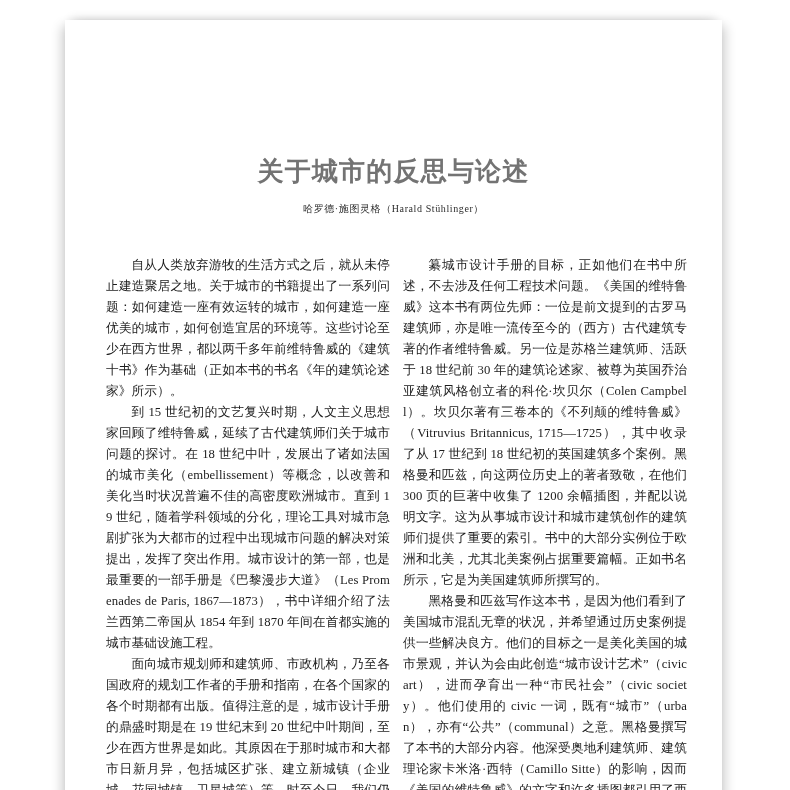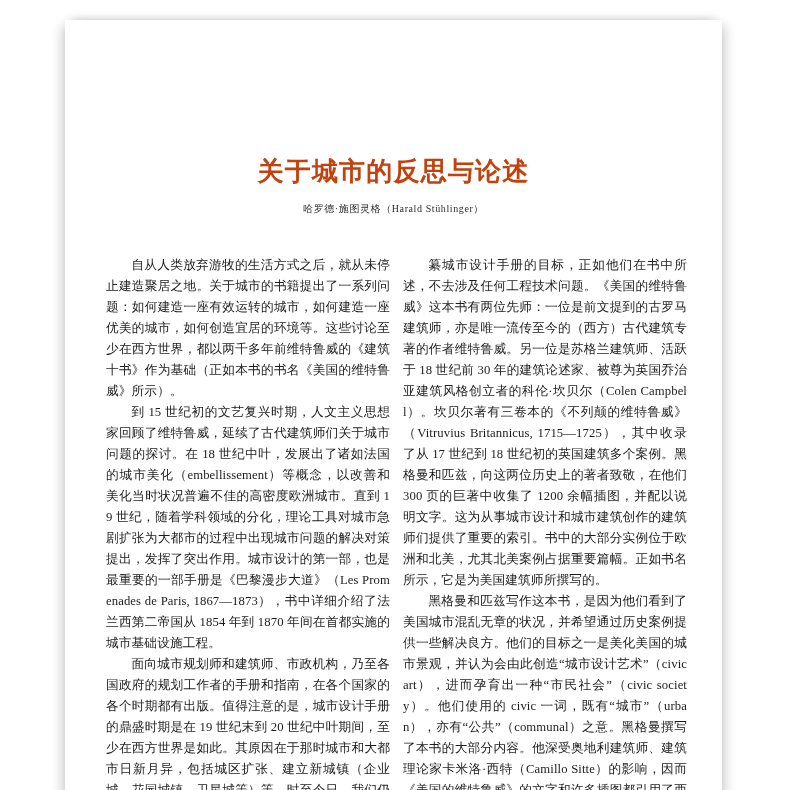--- a/index.html
+++ b/index.html
@@ -42,21 +42,21 @@
   .heading-block {
     padding-top: 135px;
     text-align: center;
   }
   .doc-title {
     font-family: "DejaVu Sans", "Liberation Sans", sans-serif;
     font-weight: 700;
     font-size: 26px;
     line-height: 32px;
     letter-spacing: 1.2px;
-    color: #c2410c;
+    color: #737373;
     margin: 0;
   }
   .doc-byline {
     font-family: "Liberation Serif", "DejaVu Serif", serif;
     font-size: 10px;
     line-height: 18px;
     letter-spacing: 0.6px;
     color: #2c2c2c;
     margin: 13px 0 0 0;
   }
@@ -96,21 +96,21 @@
 <div id="page-sheet">
 
   <div class="heading-block">
     <h1 class="doc-title">关于城市的反思与论述</h1>
     <div class="doc-byline">哈罗德·施图灵格（Harald Stühlinger）</div>
   </div>
 
   <div class="columns">
 
     <div class="col">
-      <p>自从人类放弃游牧的生活方式之后，就从未停止建造聚居之地。关于城市的书籍提出了一系列问题：如何建造一座有效运转的城市，如何建造一座优美的城市，如何创造宜居的环境等。这些讨论至少在西方世界，都以两千多年前维特鲁威的《建筑十书》作为基础（正如本书的书名《美国的维特鲁威》所示）。</p>
+      <p>自从人类放弃游牧的生活方式之后，就从未停止建造聚居之地。关于城市的书籍提出了一系列问题：如何建造一座有效运转的城市，如何建造一座优美的城市，如何创造宜居的环境等。这些讨论至少在西方世界，都以两千多年前维特鲁威的《建筑十书》作为基础（正如本书的书名《年的建筑论述家》所示）。</p>
       <p>到 15 世纪初的文艺复兴时期，人文主义思想家回顾了维特鲁威，延续了古代建筑师们关于城市问题的探讨。在 18 世纪中叶，发展出了诸如法国的城市美化（embellissement）等概念，以改善和美化当时状况普遍不佳的高密度欧洲城市。直到 19 世纪，随着学科领域的分化，理论工具对城市急剧扩张为大都市的过程中出现城市问题的解决对策提出，发挥了突出作用。城市设计的第一部，也是最重要的一部手册是《巴黎漫步大道》（Les Promenades de Paris, 1867—1873），书中详细介绍了法兰西第二帝国从 1854 年到 1870 年间在首都实施的城市基础设施工程。</p>
       <p>面向城市规划师和建筑师、市政机构，乃至各国政府的规划工作者的手册和指南，在各个国家的各个时期都有出版。值得注意的是，城市设计手册的鼎盛时期是在 19 世纪末到 20 世纪中叶期间，至少在西方世界是如此。其原因在于那时城市和大都市日新月异，包括城区扩张、建立新城镇（企业城、花园城镇、卫星城等）等。时至今日，我们仍能看到城市持续不断发展，有时繁荣、有时病态臃肿，而如今实施的城市设计项目对于重要的设计问题仍然缺乏恰当的答案。</p>
 
     </div>
 
     <div class="col">
       <p>纂城市设计手册的目标，正如他们在书中所述，不去涉及任何工程技术问题。《美国的维特鲁威》这本书有两位先师：一位是前文提到的古罗马建筑师，亦是唯一流传至今的（西方）古代建筑专著的作者维特鲁威。另一位是苏格兰建筑师、活跃于 18 世纪前 30 年的建筑论述家、被尊为英国乔治亚建筑风格创立者的科伦·坎贝尔（Colen Campbell）。坎贝尔著有三卷本的《不列颠的维特鲁威》（Vitruvius Britannicus, 1715—1725），其中收录了从 17 世纪到 18 世纪初的英国建筑多个案例。黑格曼和匹兹，向这两位历史上的著者致敬，在他们 300 页的巨著中收集了 1200 余幅插图，并配以说明文字。这为从事城市设计和城市建筑创作的建筑师们提供了重要的索引。书中的大部分实例位于欧洲和北美，尤其北美案例占据重要篇幅。正如书名所示，它是为美国建筑师所撰写的。</p>
       <p>黑格曼和匹兹写作这本书，是因为他们看到了美国城市混乱无章的状况，并希望通过历史案例提供一些解决良方。他们的目标之一是美化美国的城市景观，并认为会由此创造“城市设计艺术”（civic art），进而孕育出一种“市民社会”（civic society）。他们使用的 civic 一词，既有“城市”（urban），亦有“公共”（communal）之意。黑格曼撰写了本书的大部分内容。他深受奥地利建筑师、建筑理论家卡米洛·西特（Camillo Sitte）的影响，因而《美国的维特鲁威》的文字和许多插图都引用了西特的重要著作——1889 年出版的《遵循艺术原则的城市设计》。</p>
 
     </div>

